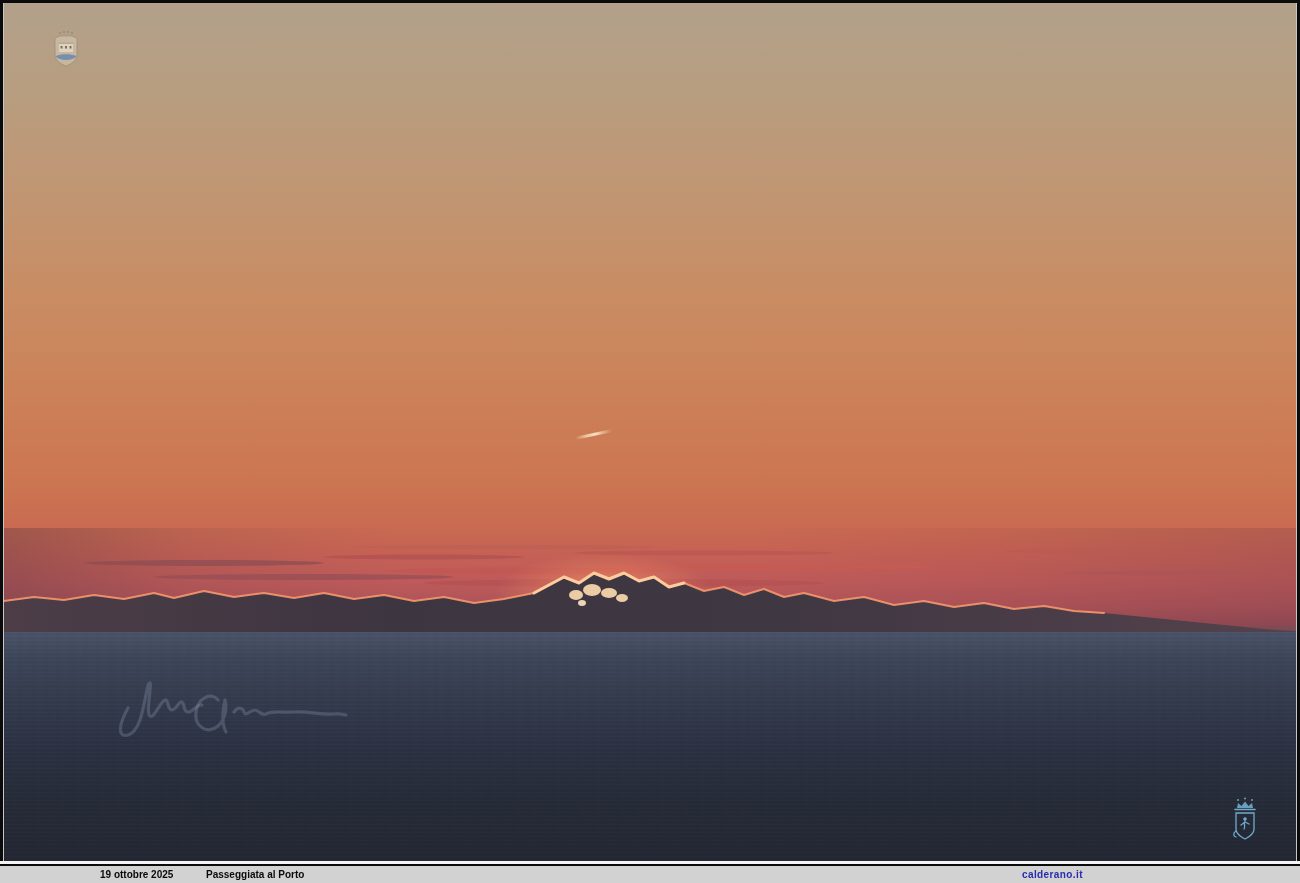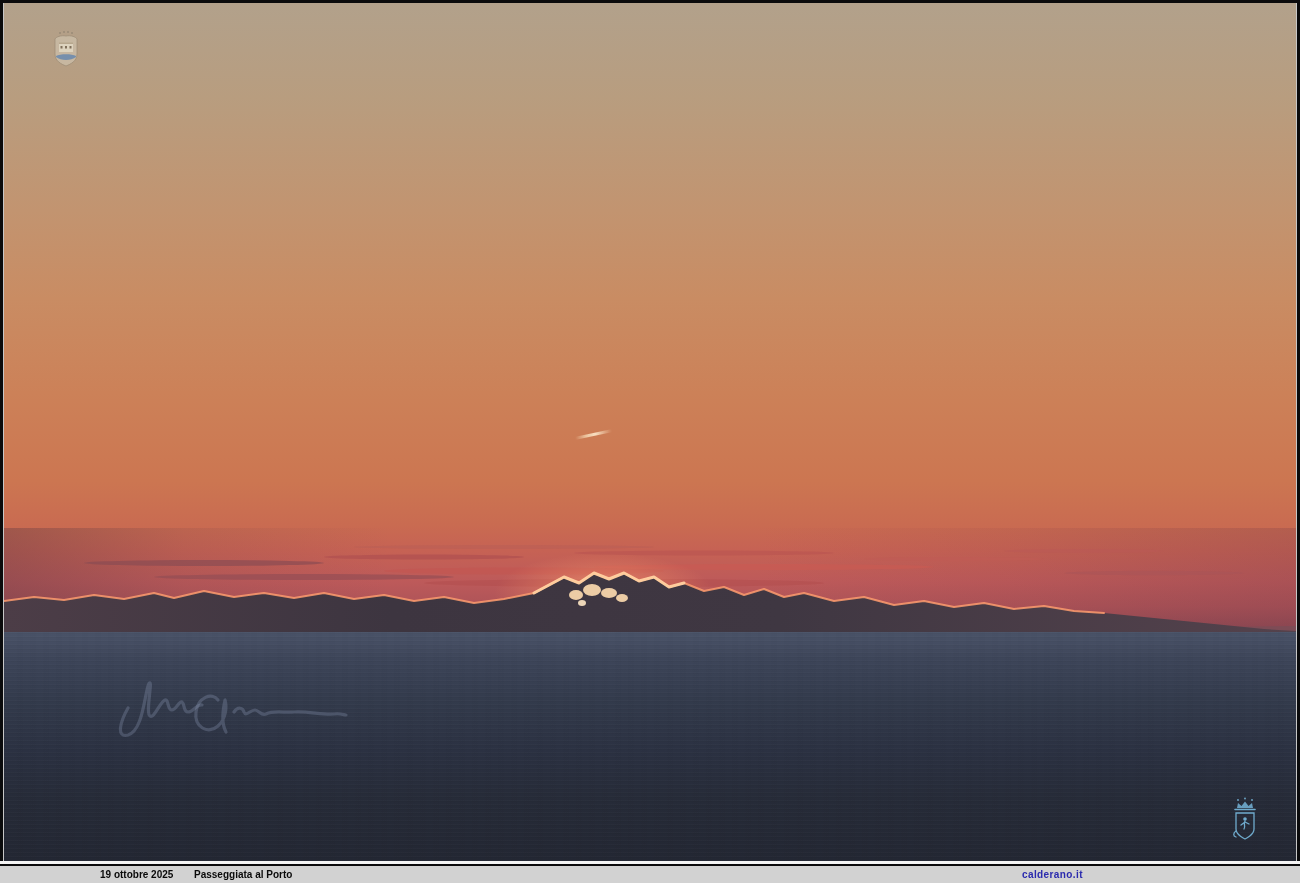--- a/index.html
+++ b/index.html
@@ -35,21 +35,21 @@
     background:linear-gradient(90deg, rgba(240,205,170,0) 0%, rgba(242,209,172,.85) 30%,
       rgba(250,228,198,.95) 55%, rgba(240,205,170,0) 100%);}
   .signature{position:absolute;left:110px;top:663px;width:238px;height:78px;opacity:.9;}
   .blue-emblem{position:absolute;left:1224px;top:793px;width:34px;height:48px;opacity:.92;}
   
   .white-band{position:absolute;left:0;top:861px;width:1300px;height:3px;background:#f4f4f4;}
   .caption-bar{position:absolute;left:0;top:866px;width:1300px;height:17px;background:#d2d2d2;}
   .caption-bar span{position:absolute;top:1px;font-size:10px;font-weight:bold;color:#0a0a0a;
     white-space:nowrap;line-height:15px;}
   .cap-date{left:100px;}
-  .cap-title{left:194px;}
+  .cap-title{left:206px;}
   .cap-site{left:1022px;color:#2a2aae !important;font-size:14px;letter-spacing:.4px;text-align:center;}
 </style>
 </head>
 <body>
 
 <div id="stage">
 
   <div class="photo-frame">
     <div class="keyline left"></div>
     <div class="keyline right"></div>

